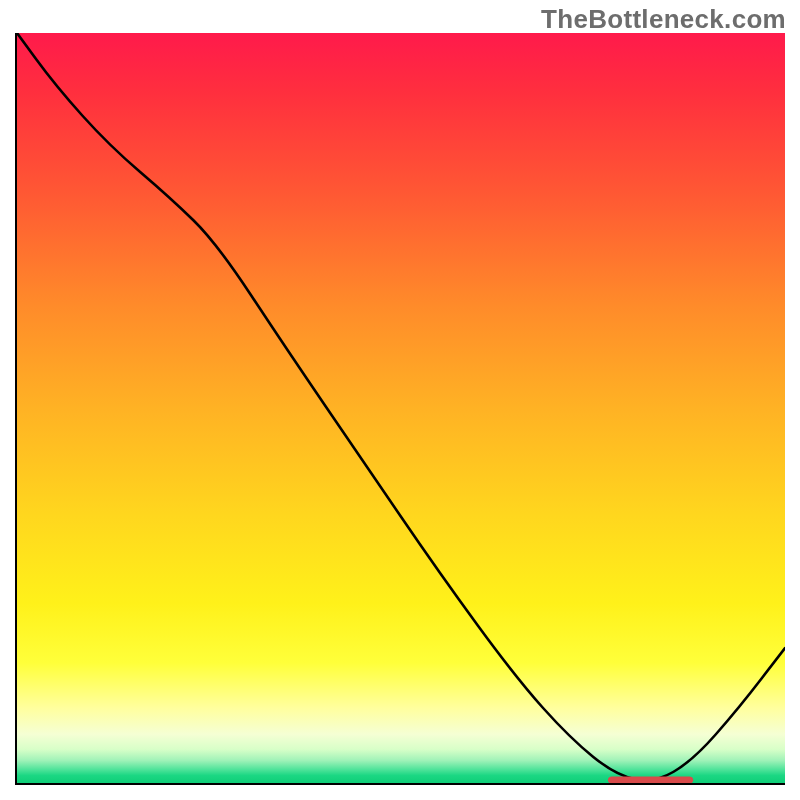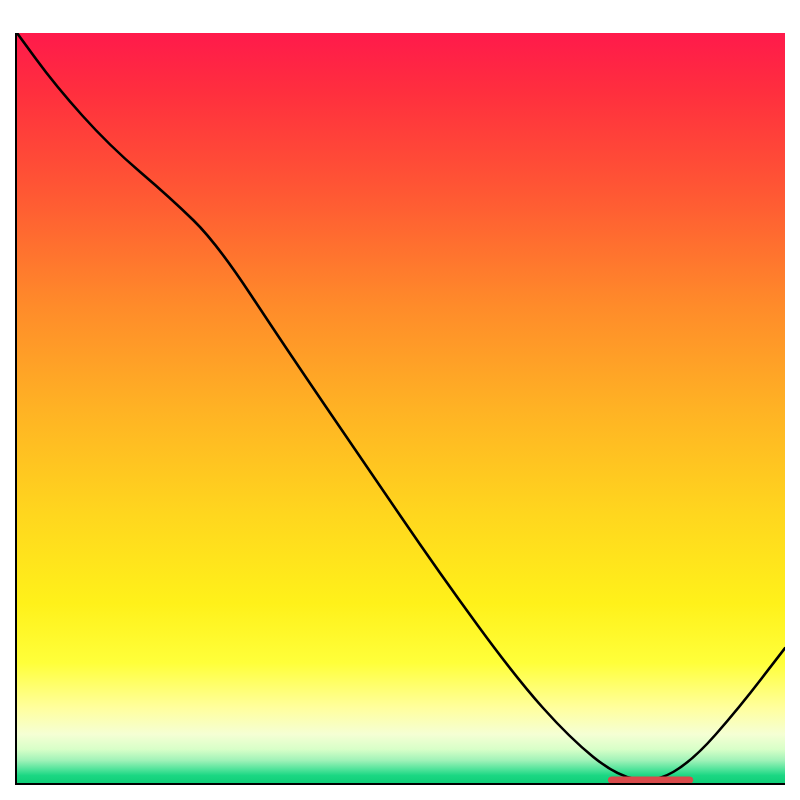--- a/index.html
+++ b/index.html
@@ -76,20 +76,21 @@
   }
   .min-marker {
     fill: #d84b4b;
     stroke: #d84b4b;
   }
 </style>
 </head>
 <body>
 
 <div class="stage">
+  <div class="watermark">TheBottleneck.com</div>
 
   <div class="plot-frame">
     <div class="gradient"></div>
     <svg class="curve" viewBox="0 0 770 752" preserveAspectRatio="none">
       <path id="curve-path" d="M 0 0 Q 0 0 19.25 26.319999999999993 Q 38.5 52.639999999999986 65.44999999999999 82.72000000000003 Q 92.39999999999999 112.80000000000007 123.19999999999999 139.12 Q 154 165.43999999999994 177.10000000000002 188 Q 200.20000000000002 210.56000000000006 234.85000000000002 263.20000000000005 Q 269.5 315.84000000000003 308 372.24 Q 346.5 428.64 385 485.03999999999996 Q 423.50000000000006 541.4399999999999 462 594.0799999999999 Q 500.5 646.72 527.45 676.8 Q 554.4 706.88 577.5 725.6800000000001 Q 600.6 744.48 619.85 748.24 Q 639.1 752 658.35 740.72 Q 677.6 729.44 700.7 703.12 Q 723.8 676.8 746.9 646.72 T 770 616.64"></path>
       <rect id="min-marker" class="min-marker" x="592.9" y="745.992" width="84.70000000000005" height="6" rx="3"></rect>
     </svg>
   </div>
 </div>
 

